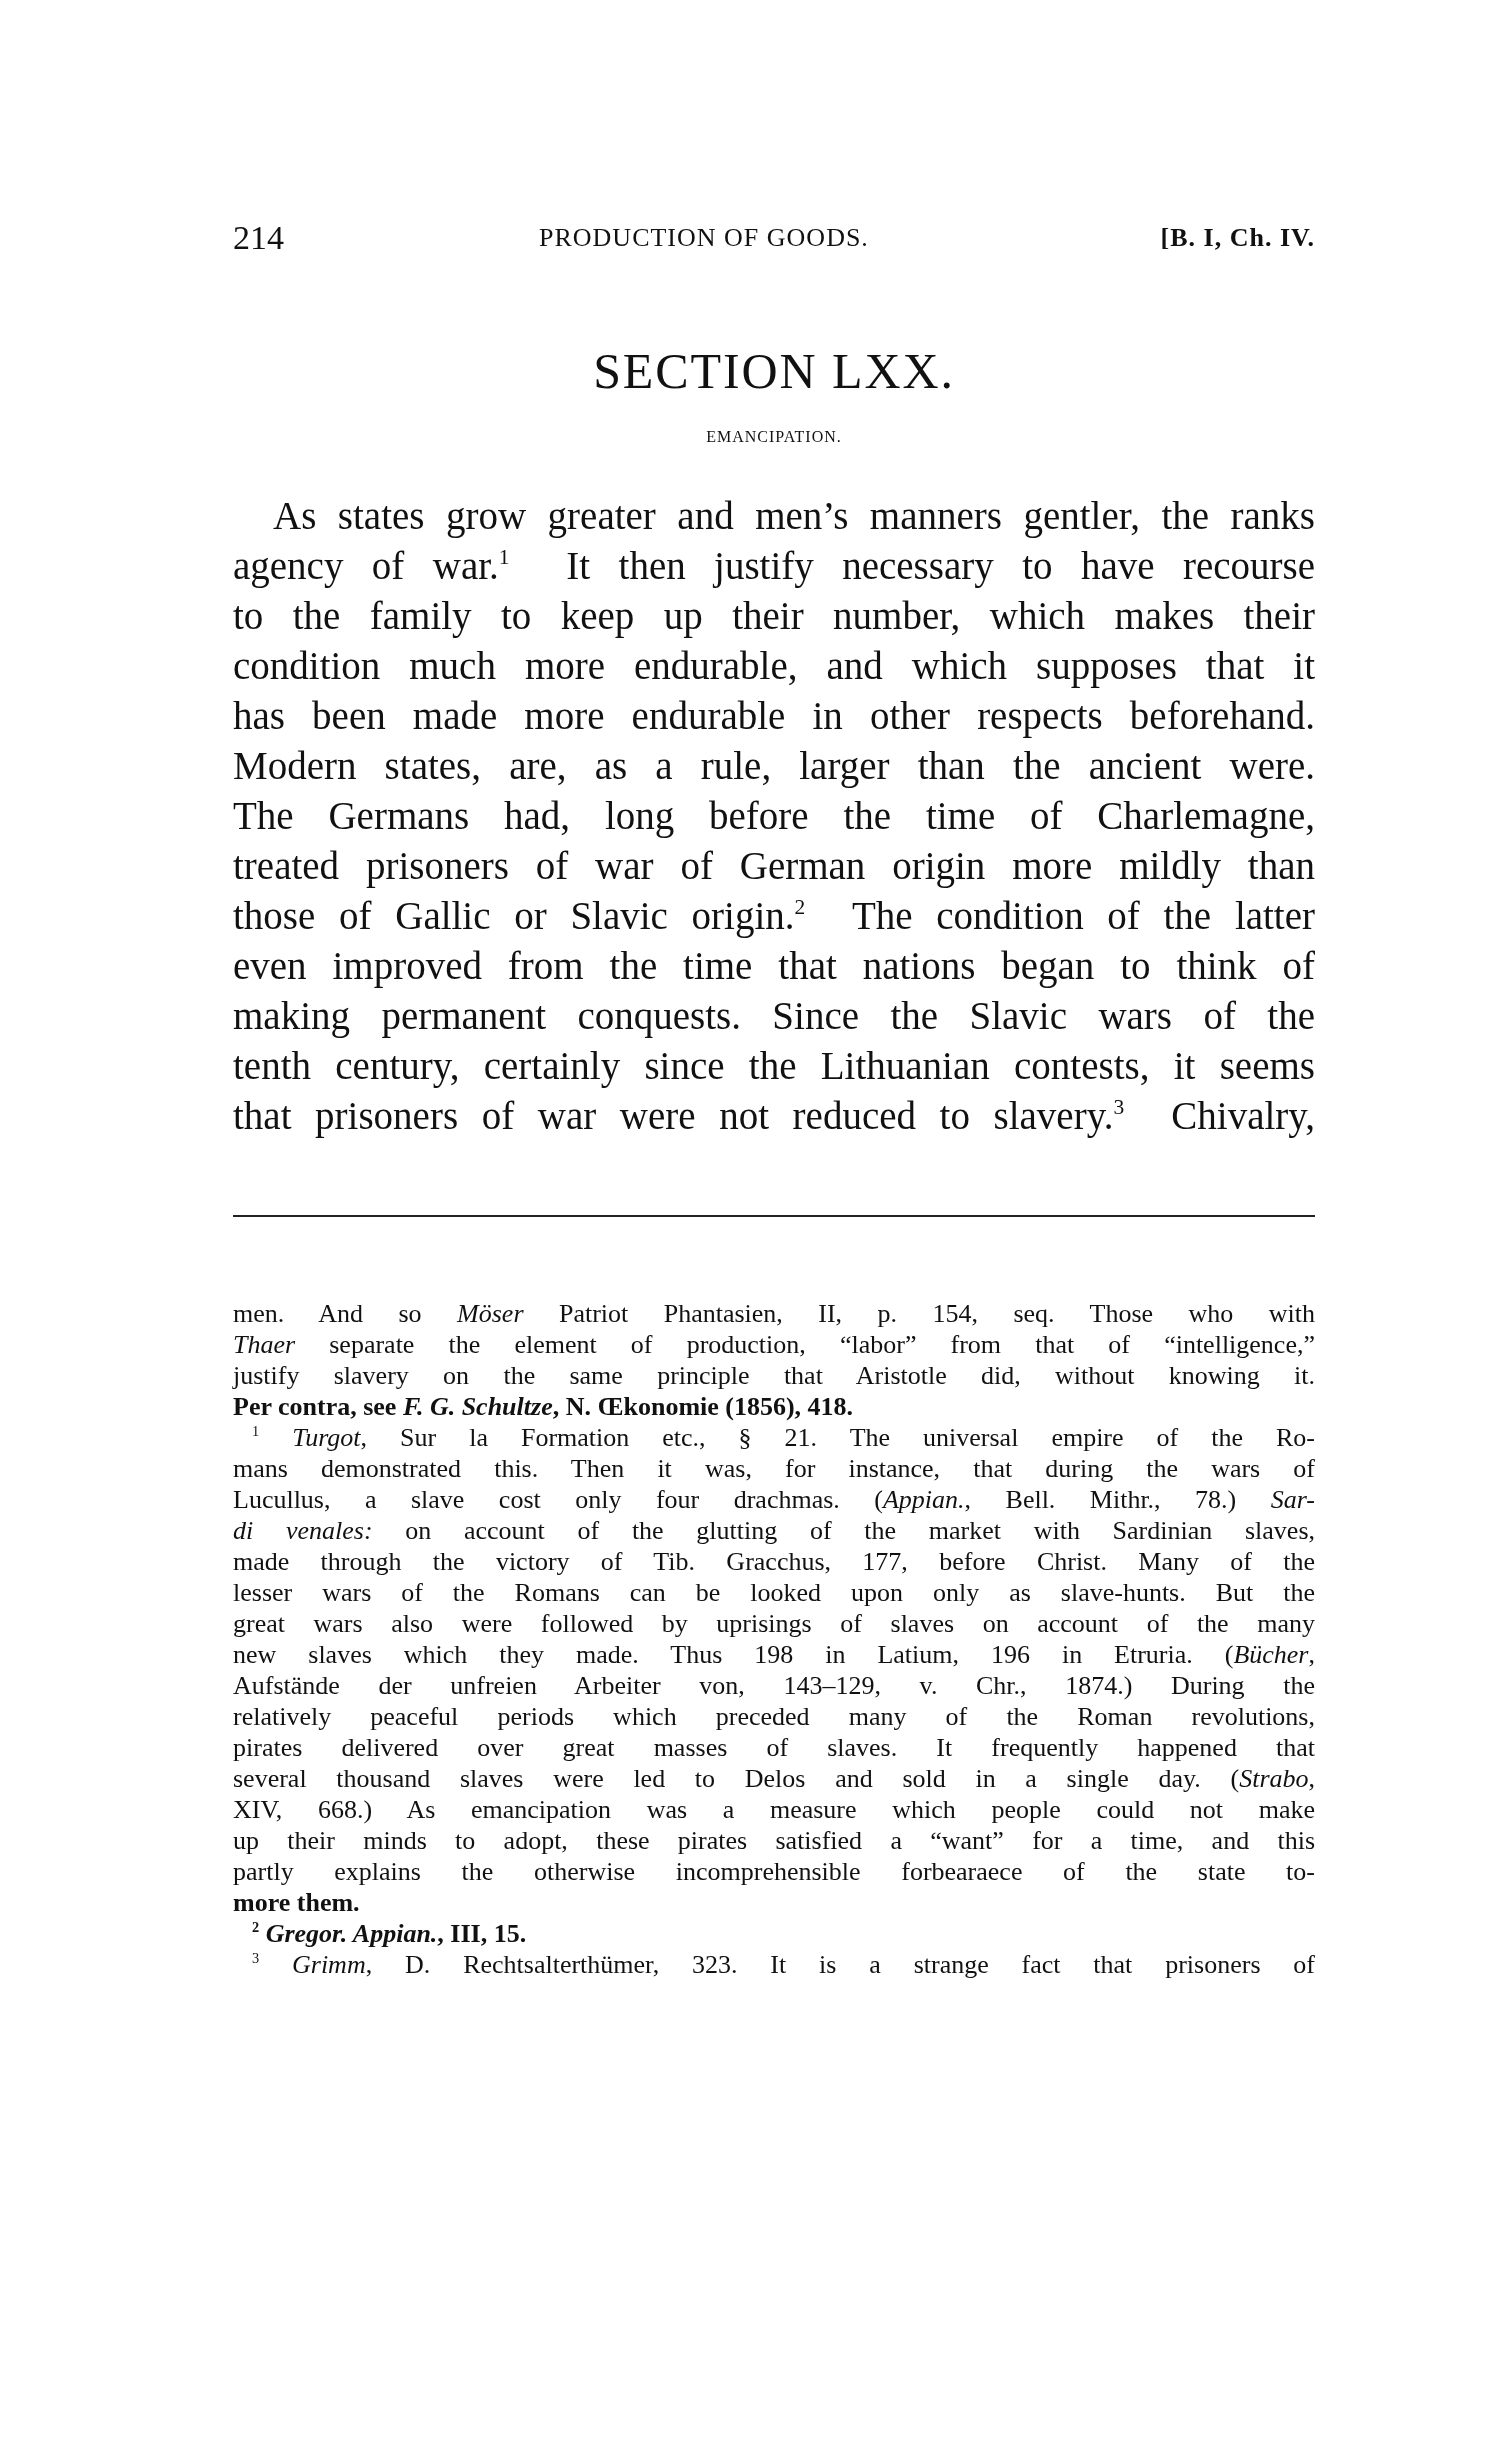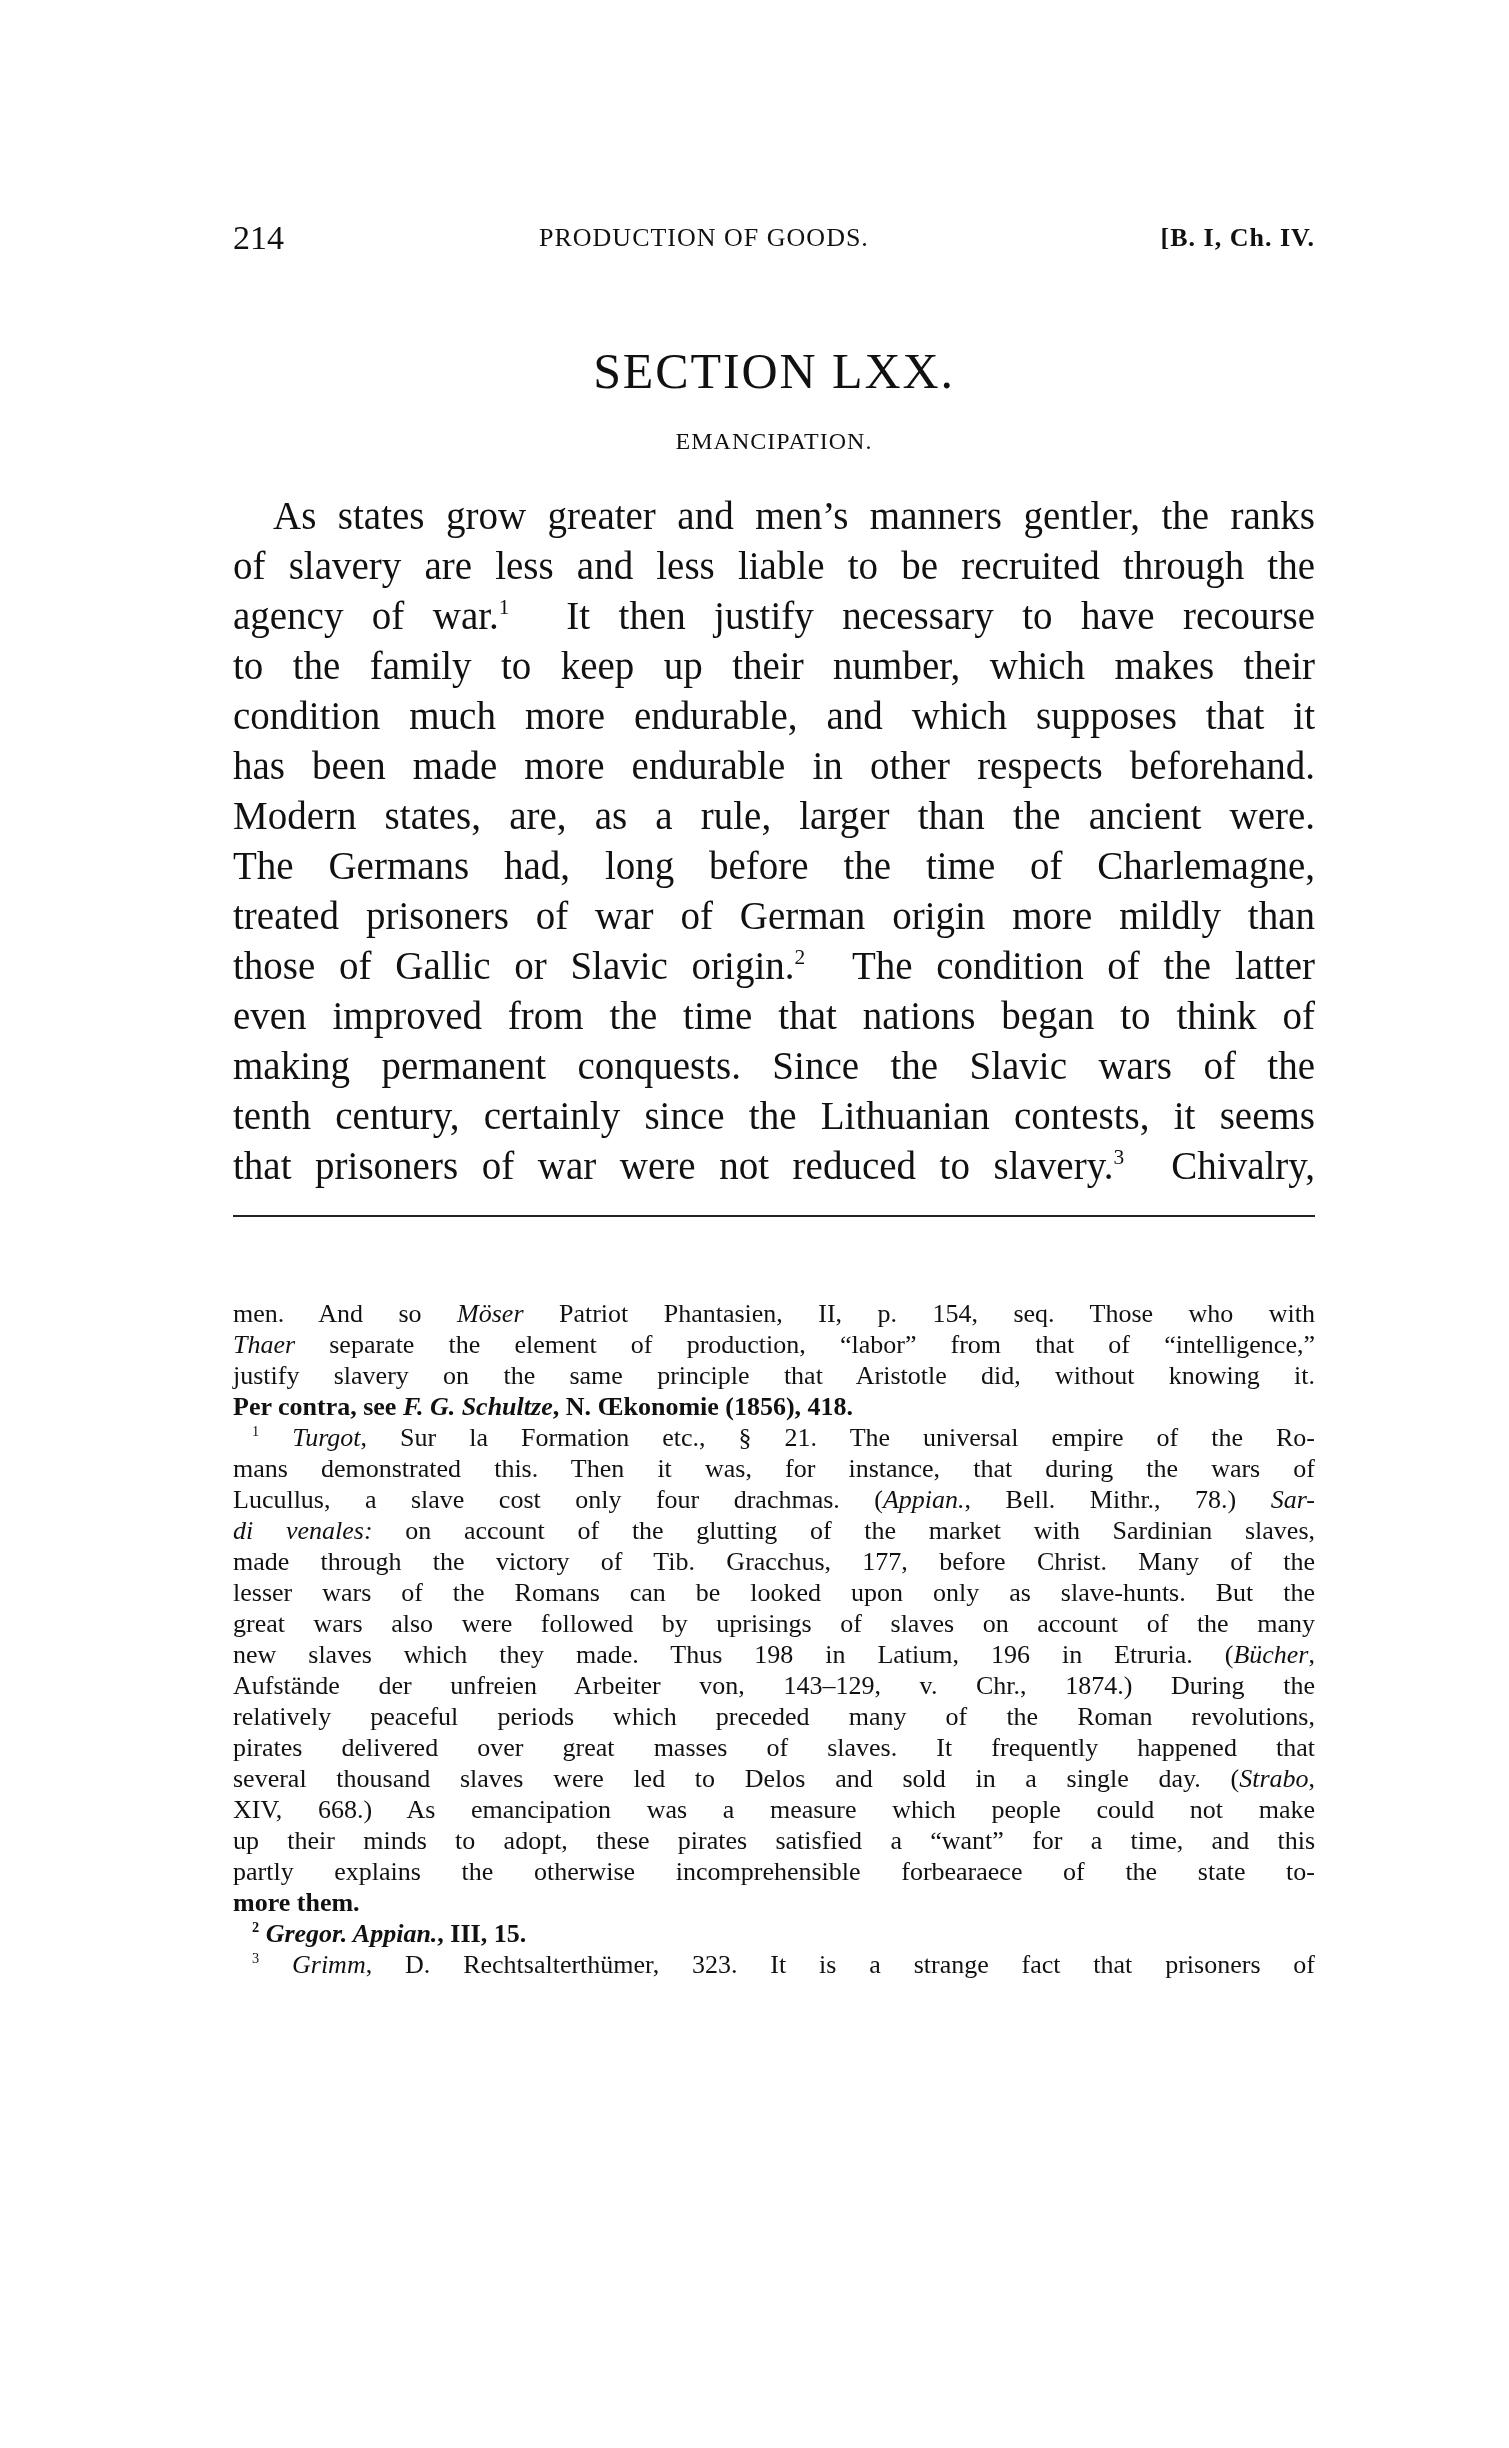--- a/index.html
+++ b/index.html
@@ -14,21 +14,21 @@
   }
   .running-head .pnum { position: absolute; left: 0; top: -3.8px; font-weight: normal; font-size: 34px; letter-spacing: 0; }
   .running-head .title { position: absolute; left: 306px; top: 0; }
   .running-head .ref { position: absolute; right: 0; top: 0; font-weight: bold; }
   .section-title {
     position: absolute; top: 342px; left: 0; width: 1082px; text-align: center;
     font-size: 50px; letter-spacing: 1.9px;
   }
   .section-subtitle {
     position: absolute; top: 428px; left: 0; width: 1082px; text-align: center;
-    font-size: 24px; letter-spacing: 1px;
+    font-size: 16px; letter-spacing: 1px;
   }
   .body-text {
     position: absolute; top: 491px; left: 0; width: 1082px;
     font-size: 39px; line-height: 50px; text-align: justify;
   }
   .body-text .line { display: block; text-align: justify; text-align-last: justify; white-space: nowrap; height: 50px; }
   .body-text .line.first { padding-left: 40px; }
   sup { font-size: 0.55em; vertical-align: 0.7em; line-height: 0; }
   .rule {
     position: absolute; top: 1215px; left: 0; width: 1082px; height: 0;
@@ -52,21 +52,20 @@
     <span class="pnum">214</span>
     <span class="title">PRODUCTION OF GOODS.</span>
     <span class="ref">[B. I, Ch. IV.</span>
   </div>
 
   <div class="section-title">SECTION LXX.</div>
   <div class="section-subtitle">EMANCIPATION.</div>
 
   <div class="body-text">
     <span class="line first"><span>As states grow greater and men’s manners gentler, the ranks</span></span>
-    <span class="line"><span>of slavery are less and less liable to be recruited through the</span></span>
     <span class="line"><span>agency of war.</span><sup>1</sup>&nbsp; <span>It then justify necessary to have recourse</span></span>
     <span class="line"><span>to the family to keep up their number, which makes their</span></span>
     <span class="line"><span>condition much more endurable, and which supposes that it</span></span>
     <span class="line"><span>has been made more endurable in other respects beforehand.</span></span>
     <span class="line"><span>Modern states, are, as a rule, larger than the ancient were.</span></span>
     <span class="line"><span>The Germans had, long before the time of Charlemagne,</span></span>
     <span class="line"><span>treated prisoners of war of German origin more mildly than</span></span>
     <span class="line"><span>those of Gallic or Slavic origin.</span><sup>2</sup>&nbsp; <span>The condition of the latter</span></span>
     <span class="line"><span>even improved from the time that nations began to think of</span></span>
     <span class="line"><span>making permanent conquests. Since the Slavic wars of the</span></span>

